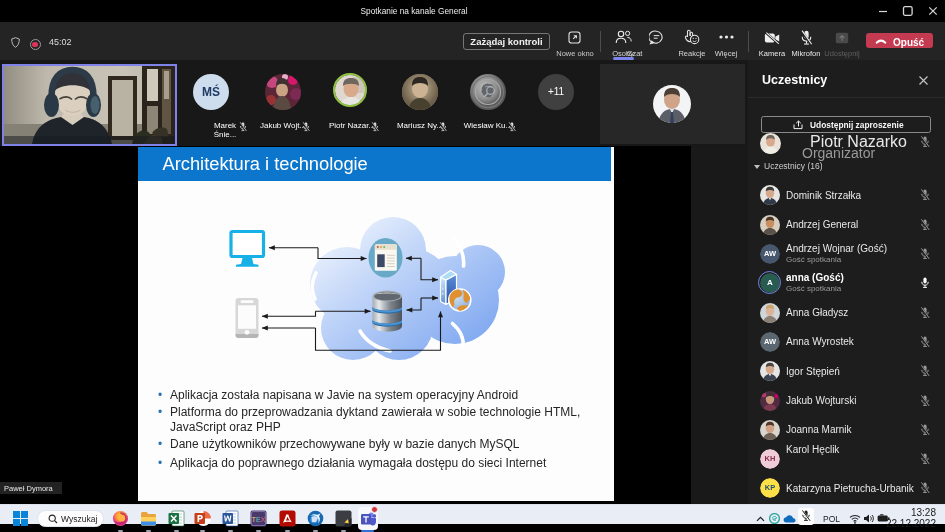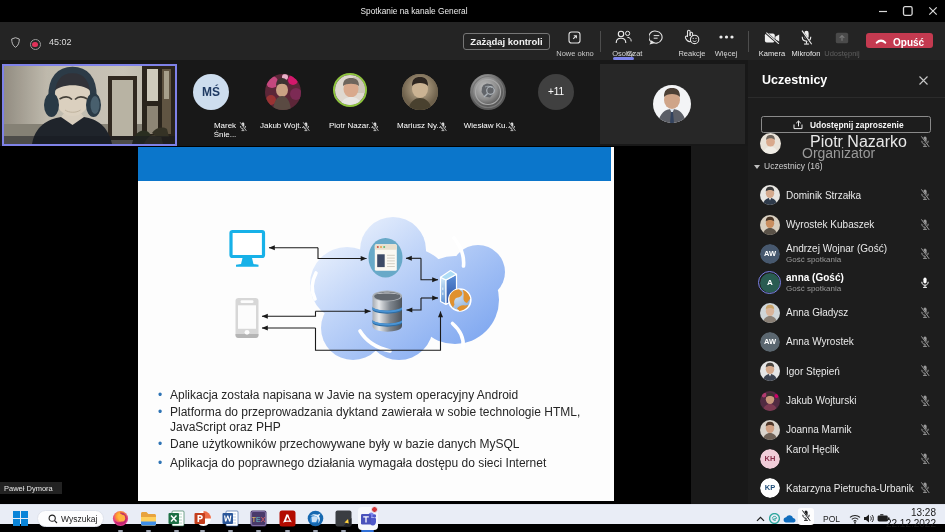--- a/index.html
+++ b/index.html
@@ -276,20 +276,21 @@
       <line x1="0.8" y1="0.4" x2="7" y2="9" stroke="#181818" stroke-width="1.6" fill="none"></line>
       <line x1="1.2" y1="0.3" x2="7.4" y2="8.9" stroke-width="0.8" fill="none"></line>
     </g>
   </svg>
 
 <div class="abs" style="left:0;top:146px;width:748px;height:358px;background:#000;"></div>
 <div class="abs" style="left:691px;top:146px;width:57px;height:358px;background:#191919;"></div>
 
 <div class="abs" style="left:138px;top:147px;width:476px;height:354px;background:#fdfdfd;">
   <div class="abs" style="left:0;top:0;width:473px;height:34px;background:#0b76cb;"></div>
+  <div class="abs" style="left:24.5px;top:5px;font-size:18.3px;line-height:24px;color:#fff;">Architektura i technologie</div>
 
   <div style="position:absolute;left:20px;top:241px;width:424px;font-size:12px;color:#262626;">
     <div style="position:relative;padding-left:12px;margin-bottom:3px;line-height:14.3px;"><span style="position:absolute;left:0;color:#2e74b5;">•</span>Aplikacja została napisana w Javie na system operacyjny Android</div>
     <div style="position:relative;padding-left:12px;margin-bottom:3px;line-height:14.5px;"><span style="position:absolute;left:0;color:#2e74b5;">•</span>Platforma do przeprowadzania dyktand zawierała w sobie technologie HTML, JavaScript oraz PHP</div>
     <div style="position:relative;padding-left:12px;margin-bottom:4.5px;line-height:14.3px;"><span style="position:absolute;left:0;color:#2e74b5;">•</span>Dane użytkowników przechowywane były w bazie danych MySQL</div>
     <div style="position:relative;padding-left:12px;line-height:14.3px;"><span style="position:absolute;left:0;color:#2e74b5;">•</span>Aplikacja do poprawnego działania wymagała dostępu do sieci Internet</div>
   </div>
 </div>
 
 <svg class="abs" style="left:138px;top:181px" width="476" height="240" viewBox="138 181 476 240">
@@ -449,21 +450,21 @@
         <line x1="1" y1="0.5" x2="8.8" y2="11" stroke="#1d1d1d" stroke-width="2"></line>
         <line x1="1.4" y1="0.4" x2="9.2" y2="10.9" stroke-width="1"></line>
       </g>
     </svg>
 <div class="abs" style="left:12px;top:154.7px;width:20px;height:20px;border-radius:50%;overflow:hidden;"><svg width="20" height="20" viewBox="0 0 20 20">
         <rect width="20" height="20" fill="#d8cfc0"></rect>
         <ellipse cx="10" cy="8.3" rx="4.2" ry="4.8" fill="#c98e5f"></ellipse>
         <path d="M5.8 6.6 C5.8 3 7.5 1.8 10 1.8 C12.5 1.8 14.2 3 14.2 6.6 C12.5 4.6 7.5 4.6 5.8 6.6 Z" fill="#4a3626"></path>
         <path d="M2.8 20 C3.8 15 6.5 13 10 13 C13.5 13 16.2 15 17.2 20 Z" fill="#5a5248"></path>
       </svg></div>
-<div class="abs" style="left:38px;top:159.2px;font-size:10px;color:#e8e8e8;">Wyrostek Kubaszek</div>
+<div class="abs" style="left:38px;top:159.2px;font-size:10px;color:#e8e8e8;">Andrzej General</div>
 <svg class="abs" style="left:172px;top:158.7px" width="10" height="12" viewBox="0 0 10 12">
       <g stroke="#9a9a9a" fill="#9a9a9a">
         <rect x="3.4" y="0.6" width="3.2" height="5.8" rx="1.6" stroke="none"></rect>
         <path d="M1.8 4.8 C1.8 7 3.1 8.2 5 8.2 C6.9 8.2 8.2 7 8.2 4.8" fill="none" stroke-width="1"></path>
         <line x1="5" y1="8.2" x2="5" y2="10" stroke-width="1"></line>
         <line x1="3.1" y1="10.4" x2="6.9" y2="10.4" stroke-width="1"></line>
         <line x1="1" y1="0.5" x2="8.8" y2="11" stroke="#1d1d1d" stroke-width="2"></line>
         <line x1="1.4" y1="0.4" x2="9.2" y2="10.9" stroke-width="1"></line>
       </g>
     </svg>
@@ -588,21 +589,21 @@
       <g stroke="#9a9a9a" fill="#9a9a9a">
         <rect x="3.4" y="0.6" width="3.2" height="5.8" rx="1.6" stroke="none"></rect>
         <path d="M1.8 4.8 C1.8 7 3.1 8.2 5 8.2 C6.9 8.2 8.2 7 8.2 4.8" fill="none" stroke-width="1"></path>
         <line x1="5" y1="8.2" x2="5" y2="10" stroke-width="1"></line>
         <line x1="3.1" y1="10.4" x2="6.9" y2="10.4" stroke-width="1"></line>
         <line x1="1" y1="0.5" x2="8.8" y2="11" stroke="#1d1d1d" stroke-width="2"></line>
         <line x1="1.4" y1="0.4" x2="9.2" y2="10.9" stroke-width="1"></line>
       </g>
     </svg>
 <div class="abs" style="left:12px;top:418.4px;width:20px;height:20px;border-radius:50%;overflow:hidden;">
-      <div style="width:20px;height:20px;border-radius:50%;background:#ffffff;color:#1f4e79;font-size:7.5px;font-weight:bold;text-align:center;line-height:20px;">KP</div>
+      <div style="width:20px;height:20px;border-radius:50%;background:#fde047;color:#1f4e79;font-size:7.5px;font-weight:bold;text-align:center;line-height:20px;">KP</div>
     </div>
 <div class="abs" style="left:38px;top:422.9px;font-size:10px;color:#e8e8e8;">Katarzyna Pietrucha-Urbanik</div>
 <svg class="abs" style="left:172px;top:422.4px" width="10" height="12" viewBox="0 0 10 12">
       <g stroke="#9a9a9a" fill="#9a9a9a">
         <rect x="3.4" y="0.6" width="3.2" height="5.8" rx="1.6" stroke="none"></rect>
         <path d="M1.8 4.8 C1.8 7 3.1 8.2 5 8.2 C6.9 8.2 8.2 7 8.2 4.8" fill="none" stroke-width="1"></path>
         <line x1="5" y1="8.2" x2="5" y2="10" stroke-width="1"></line>
         <line x1="3.1" y1="10.4" x2="6.9" y2="10.4" stroke-width="1"></line>
         <line x1="1" y1="0.5" x2="8.8" y2="11" stroke="#1d1d1d" stroke-width="2"></line>
         <line x1="1.4" y1="0.4" x2="9.2" y2="10.9" stroke-width="1"></line>

